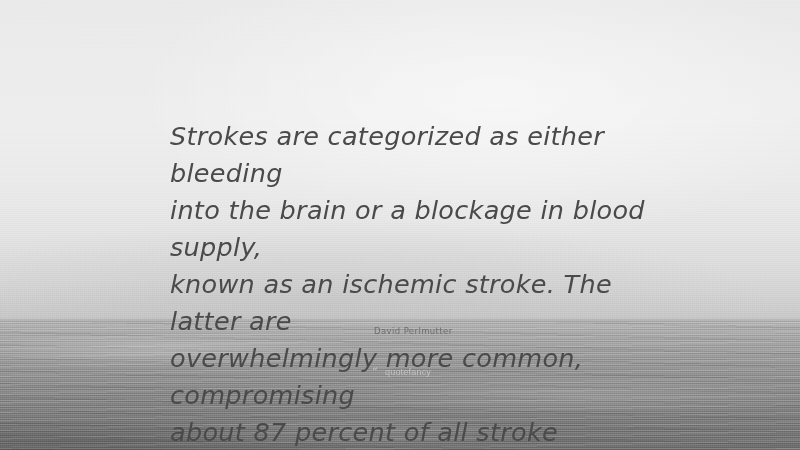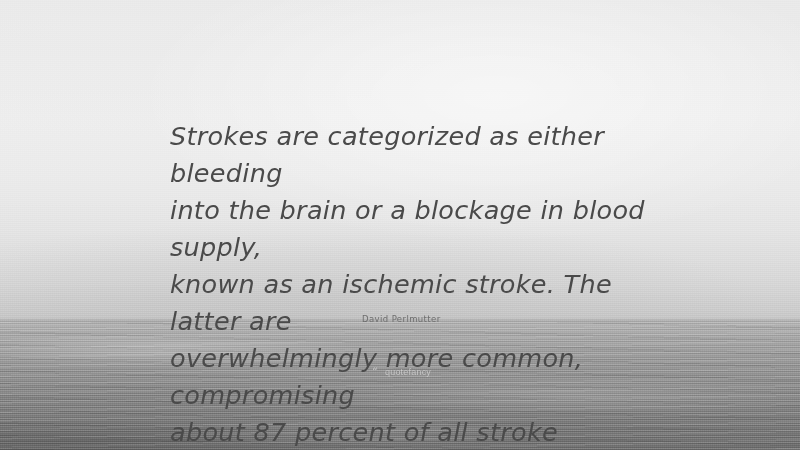--- a/index.html
+++ b/index.html
@@ -144,21 +144,21 @@
     line-height: 37px;
     letter-spacing: 0.3px;
     color: #4a4a4a;
     text-align: left;
     white-space: pre-wrap;
   }
   .quote-author {
     position: absolute;
     left: 362px;
     top: 314px;
-    margin: 0;
+    margin: 12px;
     font-family: "DejaVu Sans", sans-serif;
     font-size: 8.5px;
     letter-spacing: 0.4px;
     color: #6d6d6d;
   }
 
   
   .watermark {
     position: absolute;
     left: 372px;

